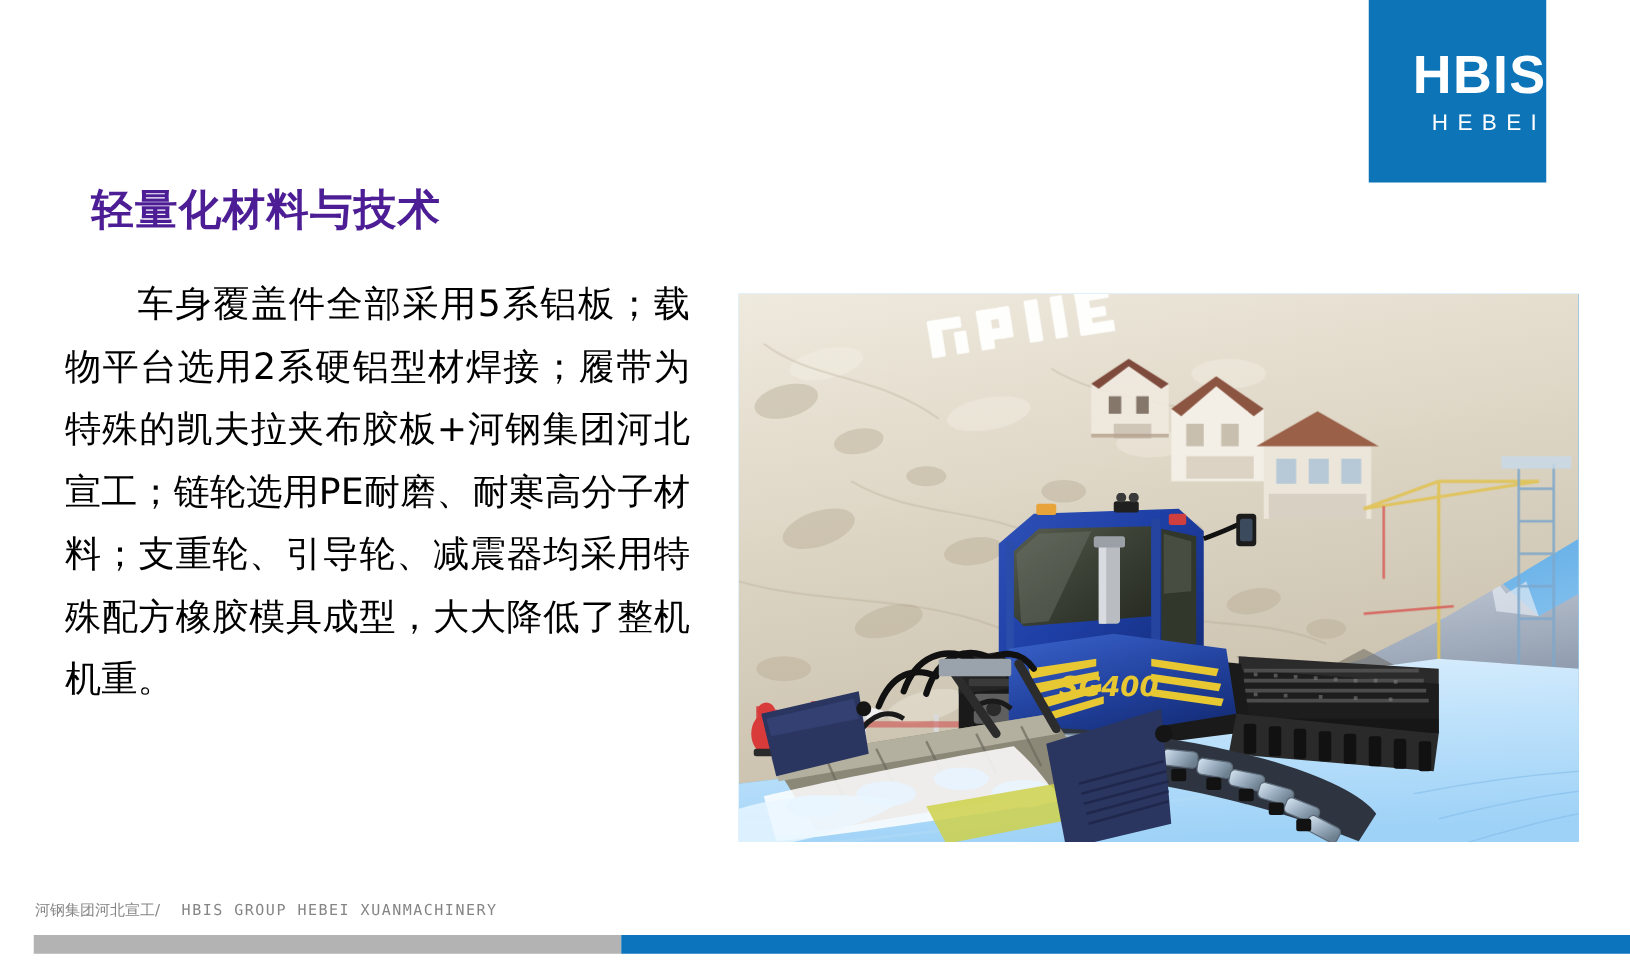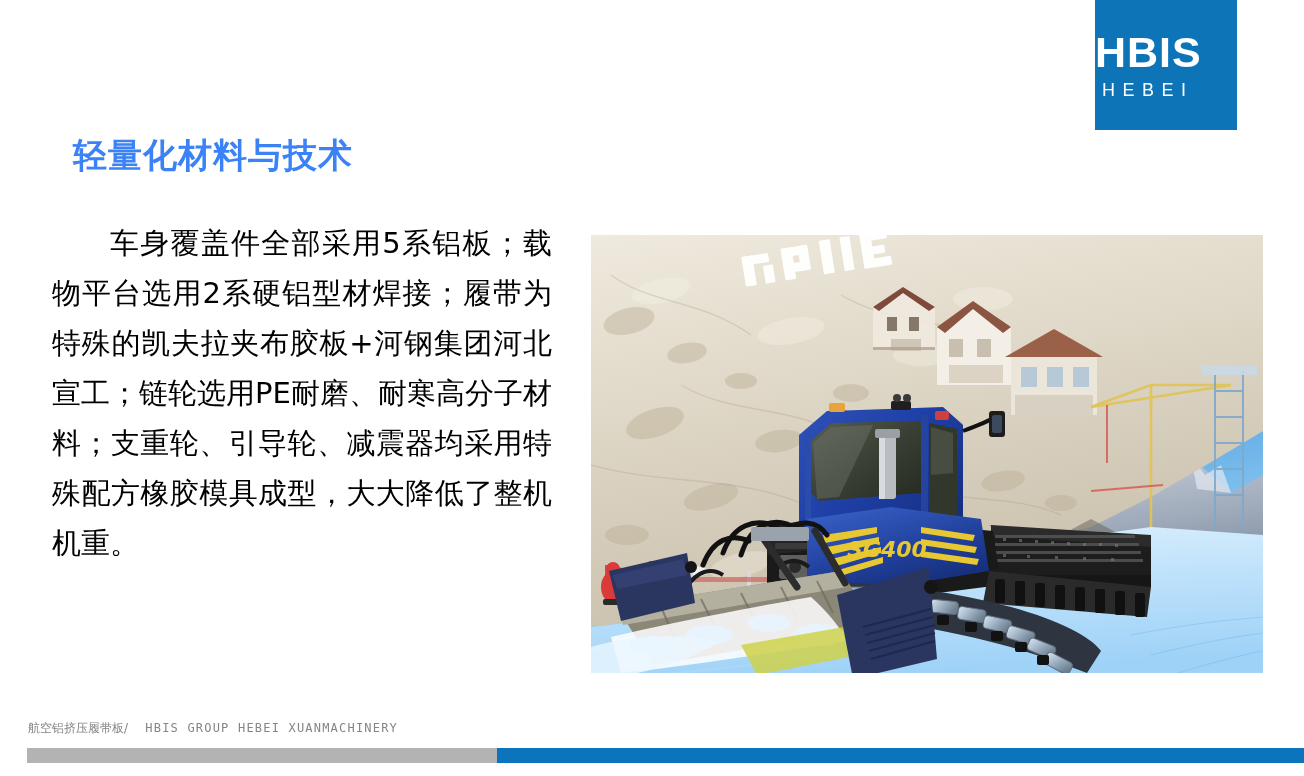--- a/index.html
+++ b/index.html
@@ -14,25 +14,25 @@
     overflow: hidden;
     font-family: "Liberation Sans", "DejaVu Sans", sans-serif;
   }
 
   
   #logo-block {
     position: absolute;
     left: 1095px;
     top: 0px;
     width: 142px;
-    height: 130px;
+    height: 146px;
     background: #0d74b8;
     display: flex;
     flex-direction: column;
-    align-items: flex-start;
+    align-items: flex-end;
     justify-content: center;
   }
   #logo-hbis {
     color: #ffffff;
     font-size: 43px;
     font-weight: bold;
     letter-spacing: 1px;
     line-height: 1;
     margin-bottom: 7px;
     font-family: "Liberation Sans", "DejaVu Sans", sans-serif;
@@ -44,24 +44,24 @@
     letter-spacing: 7.5px;
     line-height: 1;
     padding-left: 7px;
     font-family: "Liberation Sans", "DejaVu Sans", sans-serif;
   }
 
   
   #slide-title {
     position: absolute;
     left: 73px;
-    top: 112px;
+    top: 125px;
     font-size: 34px;
     font-weight: bold;
-    color: #3b82f6;
+    color: #4c1d95;
     letter-spacing: 1px;
     line-height: 1.2;
     white-space: nowrap;
   }
 
   
   #body-copy {
     position: absolute;
     left: 52px;
     top: 218px;
@@ -510,18 +510,18 @@
         <circle cx="340" cy="352" r="7" fill="#151515"></circle>
         <circle cx="100" cy="332" r="6" fill="#151515"></circle>
       </g>
 
       <path d="M0 412 C40 400 90 398 130 406 C100 426 50 440 0 446 Z" fill="#eaf6ff" opacity="0.8"></path>
     </g>
   </svg>
 </div>
 
 <div id="footer-text">
-  <span class="cn">航空铝挤压履带板/</span>
+  <span class="cn">河钢集团河北宣工/</span>
   <span class="en" style="margin-left:10px;">HBIS GROUP HEBEI XUANMACHINERY</span>
 </div>
 
 <div id="bar-gray"></div>
 <div id="bar-blue"></div>
 
 </body></html>

